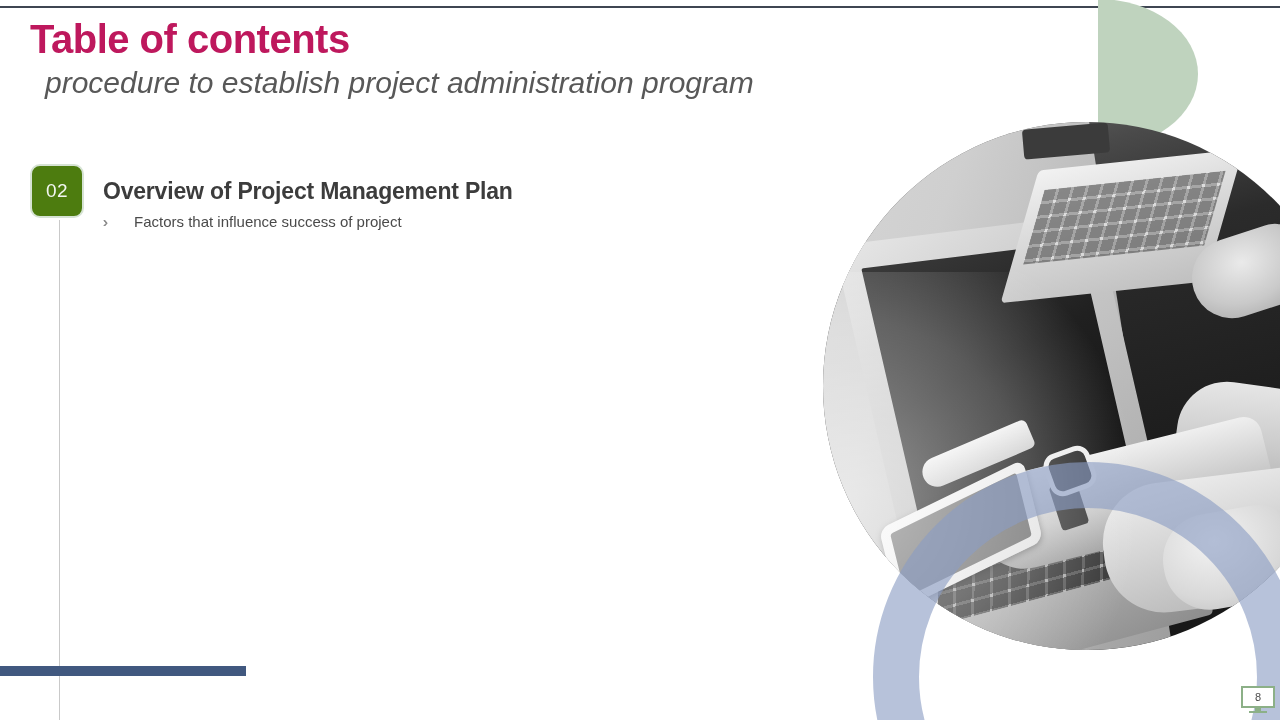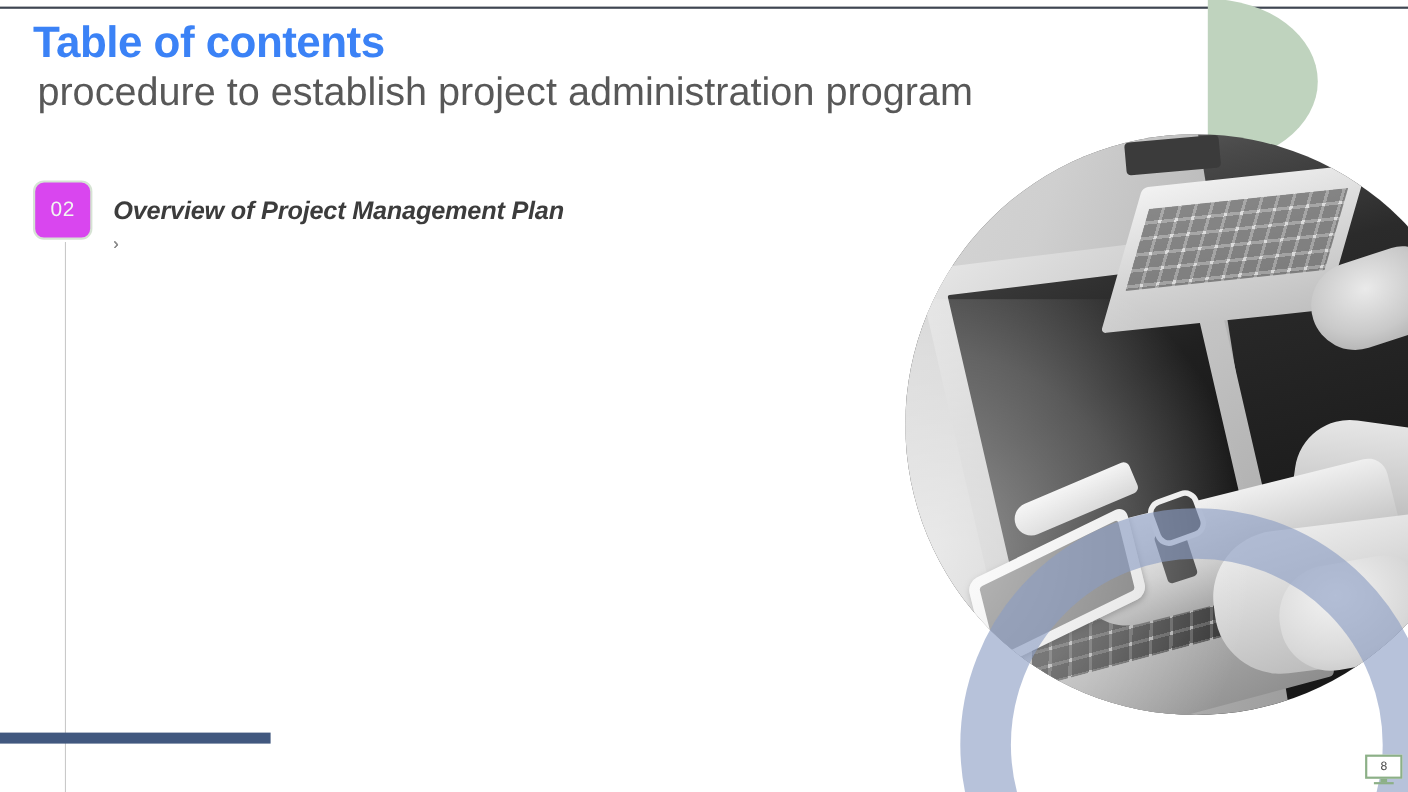--- a/index.html
+++ b/index.html
@@ -31,34 +31,35 @@
   
   .header {
     position: absolute;
     left: 30px;
     top: 16px;
     width: 1000px;
   }
   .title {
     font-size: 40px;
     font-weight: bold;
-    color: #3b82f6;
+    color: #be185d;
     letter-spacing: -0.5px;
     line-height: 46px;
     margin: 0;
     white-space: nowrap;
   }
   .subtitle {
-    font-size: 36px;
+    font-size: 30px;
     font-weight: 300;
     color: #585858;
     line-height: 38px;
-    margin: 4px;
+    margin: 15px;
     margin-top: 2px;
     white-space: nowrap;
+    font-style: italic;
   }
 
   
   .green-halfcircle {
     position: absolute;
     left: 1098px;
     top: -1px;
     width: 100px;
     height: 150px;
     background: #bfd3be;
@@ -306,21 +307,21 @@
     top: 164px;
     width: 760px;
   }
   .badge {
     position: absolute;
     left: 0;
     top: 0;
     width: 54px;
     height: 54px;
     border-radius: 10px;
-    background: #d946ef;
+    background: #4d7c0f;
     border: 2px solid #d6e3d4;
     box-sizing: border-box;
   }
   .badge-num {
     position: absolute;
     inset: 0;
     display: flex;
     align-items: center;
     justify-content: center;
     font-size: 19px;
@@ -343,21 +344,20 @@
     width: 680px;
   }
   .item-title {
     font-size: 23px;
     font-weight: bold;
     color: #3c3c3c;
     letter-spacing: -0.2px;
     margin: 0 0 6px 0;
     line-height: 28px;
     white-space: nowrap;
-    font-style: italic;
   }
   .bullets {
     list-style: none;
     margin: 0;
     padding: 0;
   }
   .bullets li {
     position: relative;
     padding-left: 31px;
     font-size: 15px;
@@ -475,20 +475,21 @@
       <h2 class="item-title">Overview of Project Management Plan</h2>
       <ul class="bullets">
         <li>
           <span class="chev">›</span>
         </li>
         <li>
           <span class="chev">›</span>
         </li>
         <li>
           <span class="chev">›</span>
+          <span>Factors that influence success of project</span>
         </li>
       </ul>
     </div>
   </div>
 
   <div class="bottom-bar"></div>
 
   <div class="page-badge">
     <div class="screen">8</div>
     <div class="neck"></div>

